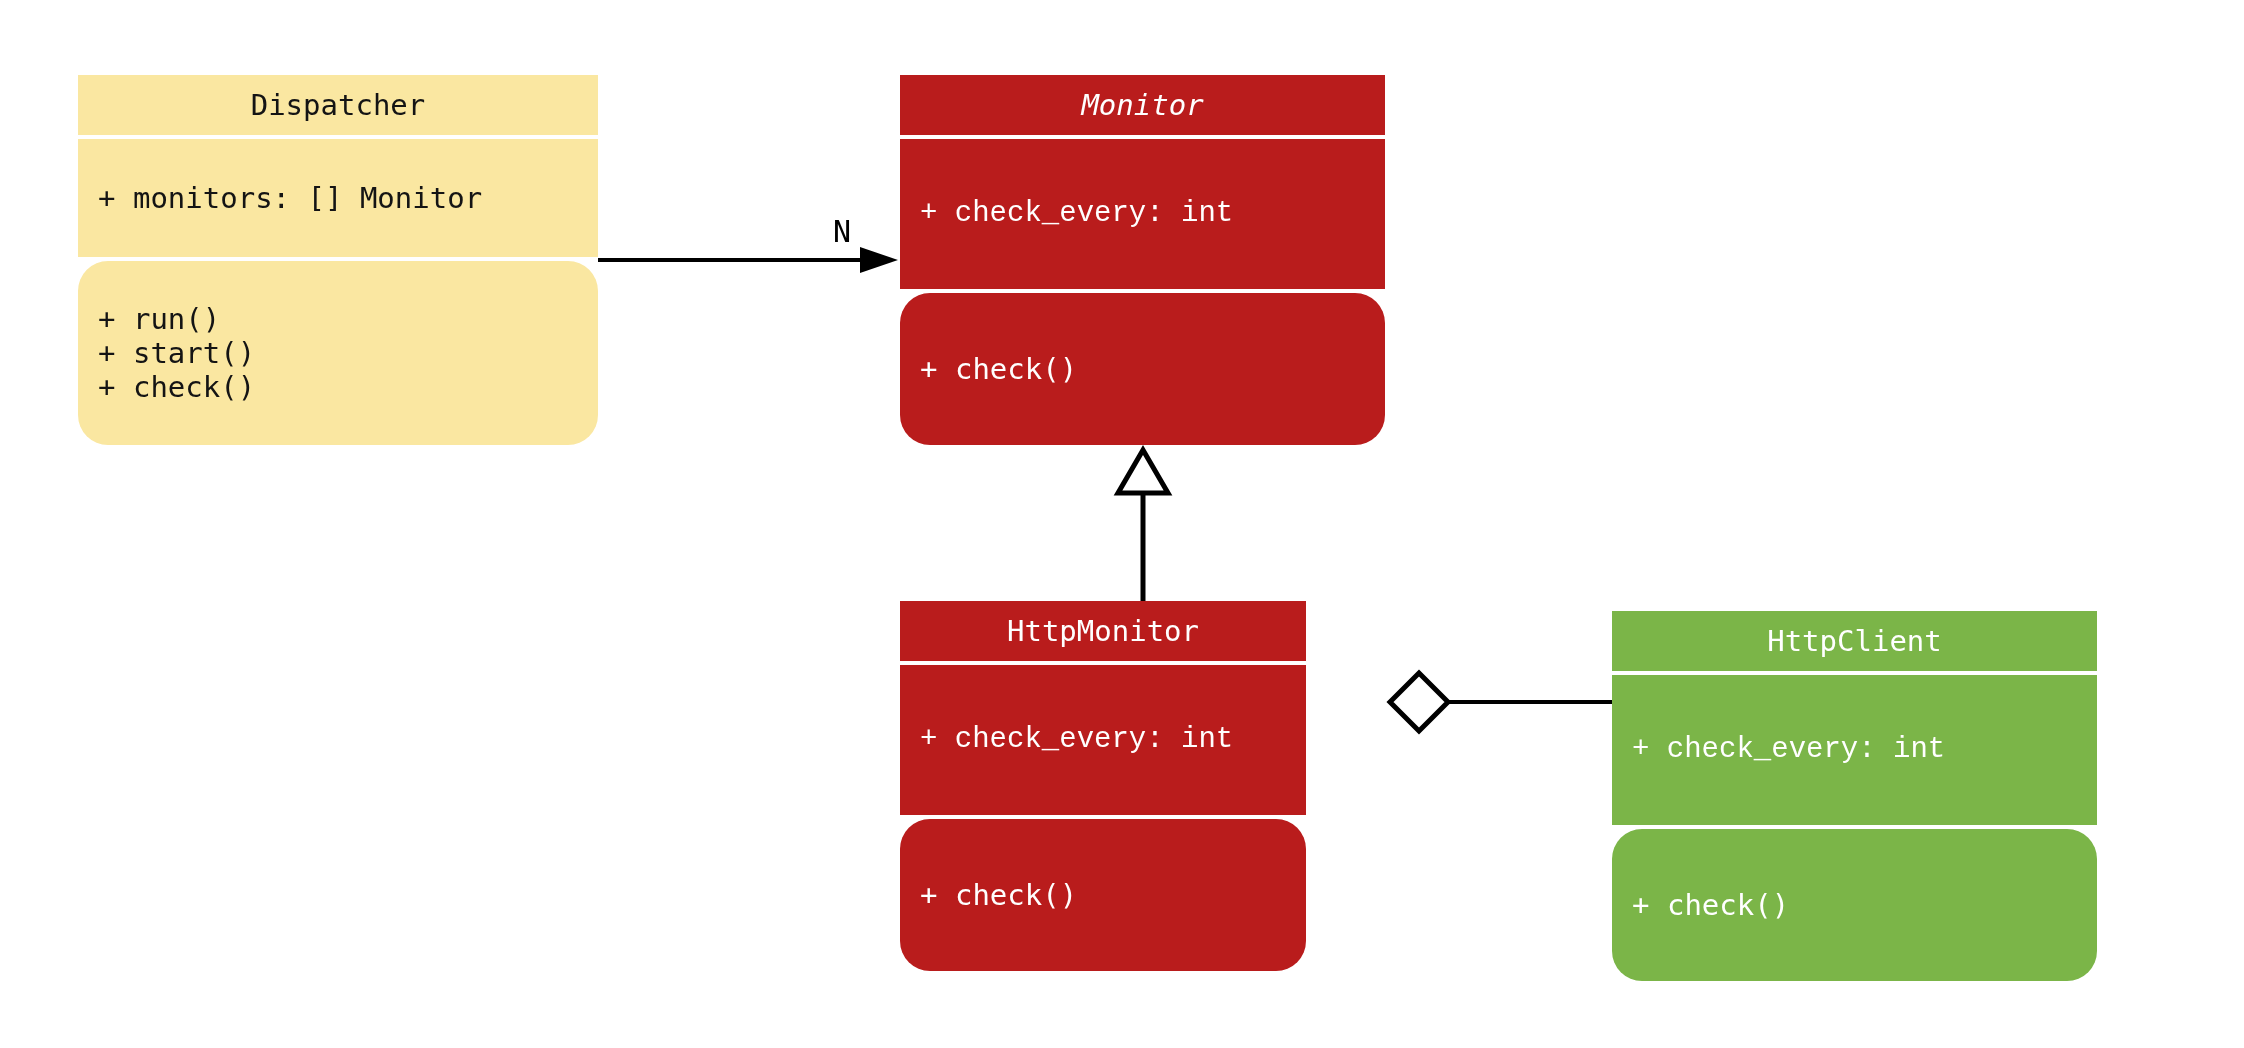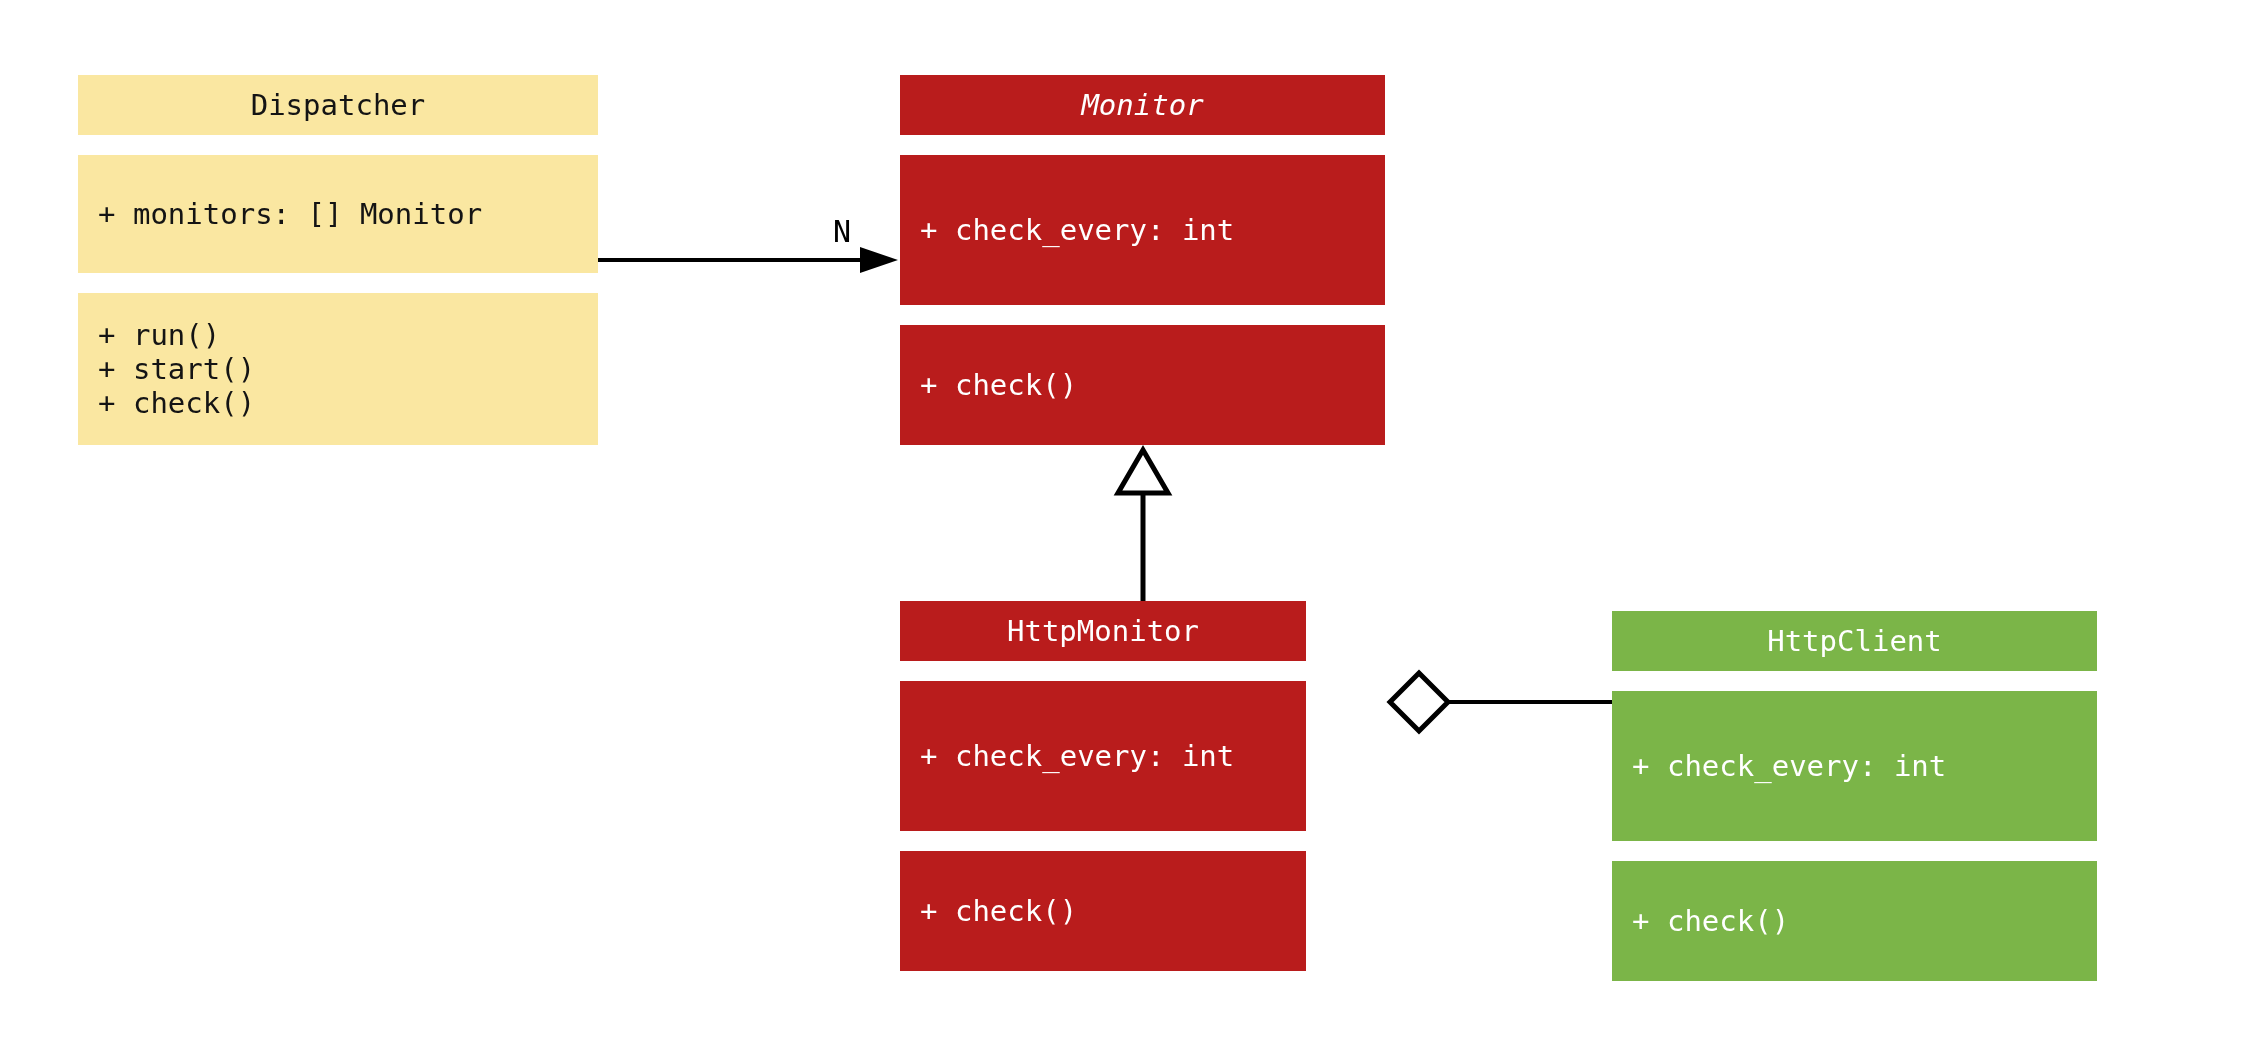--- a/index.html
+++ b/index.html
@@ -20,36 +20,36 @@
   }
   svg.connectors text {
     font-family: "DejaVu Sans Mono", "Liberation Mono", monospace;
     font-size: 30px;
     fill: #000000;
   }
   .uml-class {
     position: absolute;
     display: flex;
     flex-direction: column;
-    gap: 20px;
+    gap: 4px;
     font-size: 29px;
     line-height: 34px;
   }
   .uml-class .title-bar {
     flex: 0 0 60px;
     display: flex; align-items: center; justify-content: center;
   }
   .uml-class .section {
     display: flex; flex-direction: column; justify-content: center;
     padding: 8px 20px;
     white-space: pre;
   }
   .uml-class .section.attrs-fixed-118 { flex: 0 0 118px; }
-  .uml-class .section.attrs-fixed-150 { flex: 0 0 150px; }
-  .uml-class .section.methods { flex: 1 1 auto; }
+  .uml-class .section.attrs-fixed-150 { flex: 0 0 150px; font-family: Liberation Mono, monospace; }
+  .uml-class .section.methods { flex: 1 1 auto; border-radius: 30px; }
   .title-italic { font-style: italic; }
   
   .scheme-yellow > div { background: #FAE7A1; color: #141414; }
   .scheme-blue   > div { background: #b91c1c; color: #ffffff; }
   .scheme-green  > div { background: #7BB548; color: #ffffff; }
   
   .pos-dispatcher  { left:  78px; top:  75px; width: 520px; height: 370px; }
   .pos-monitor     { left: 900px; top:  75px; width: 485px; height: 370px; }
   .pos-httpmonitor { left: 900px; top: 601px; width: 406px; height: 370px; }
   .pos-httpclient  { left:1612px; top: 601px; width: 485px; height: 370px; margin-top: 10px; }

